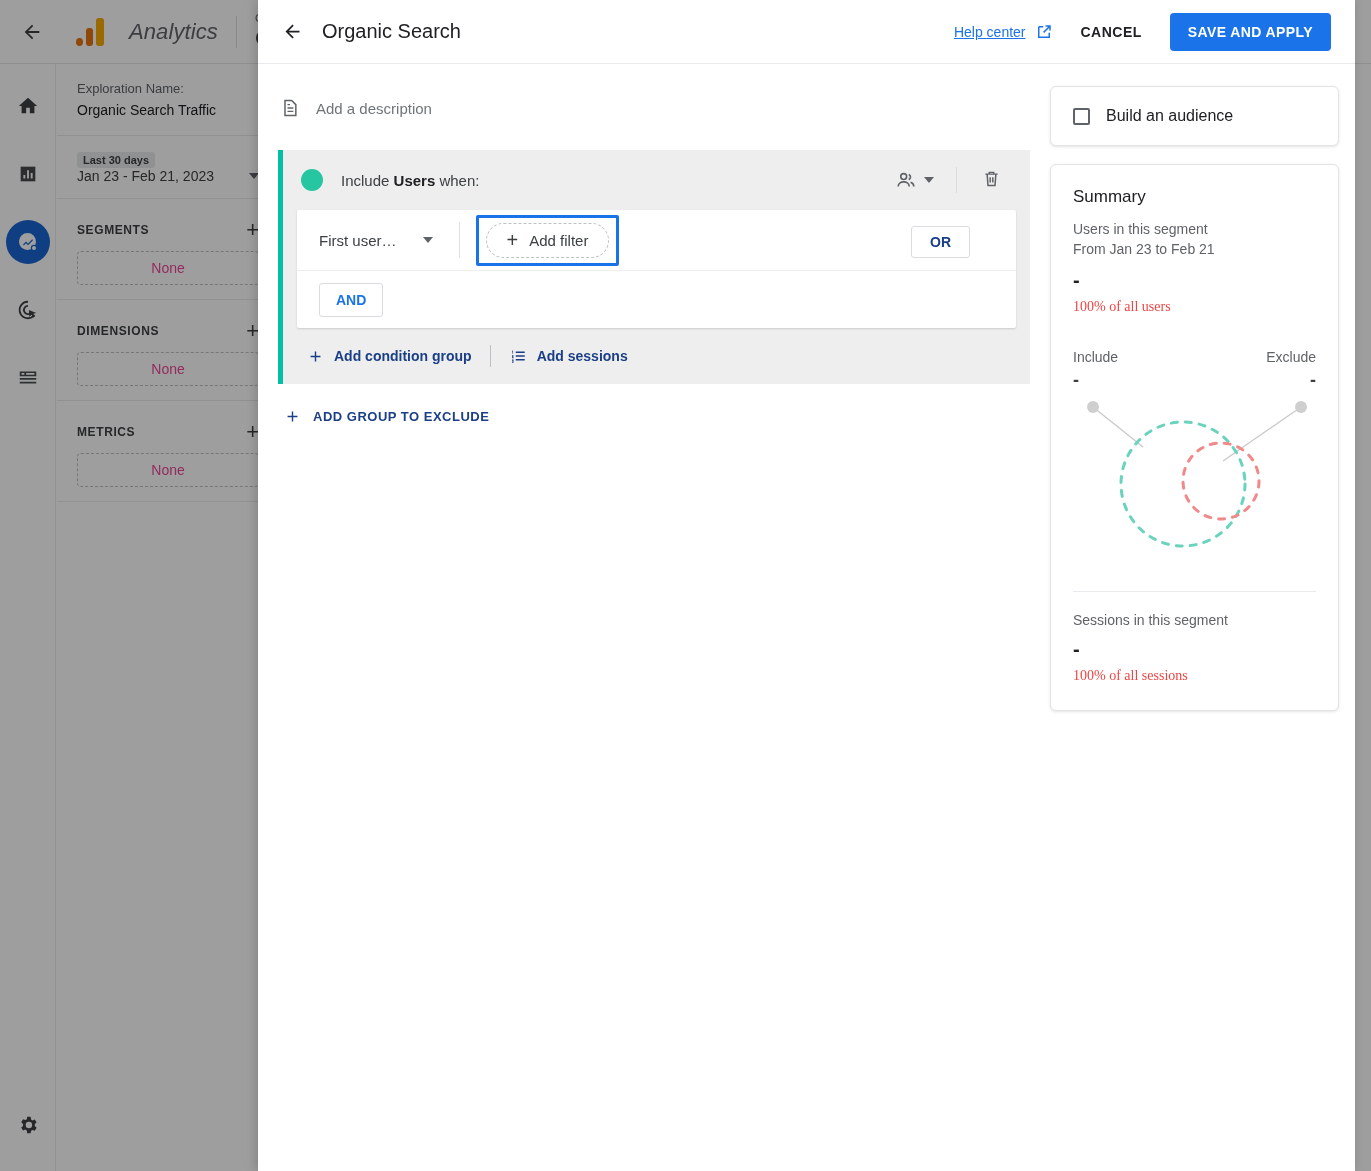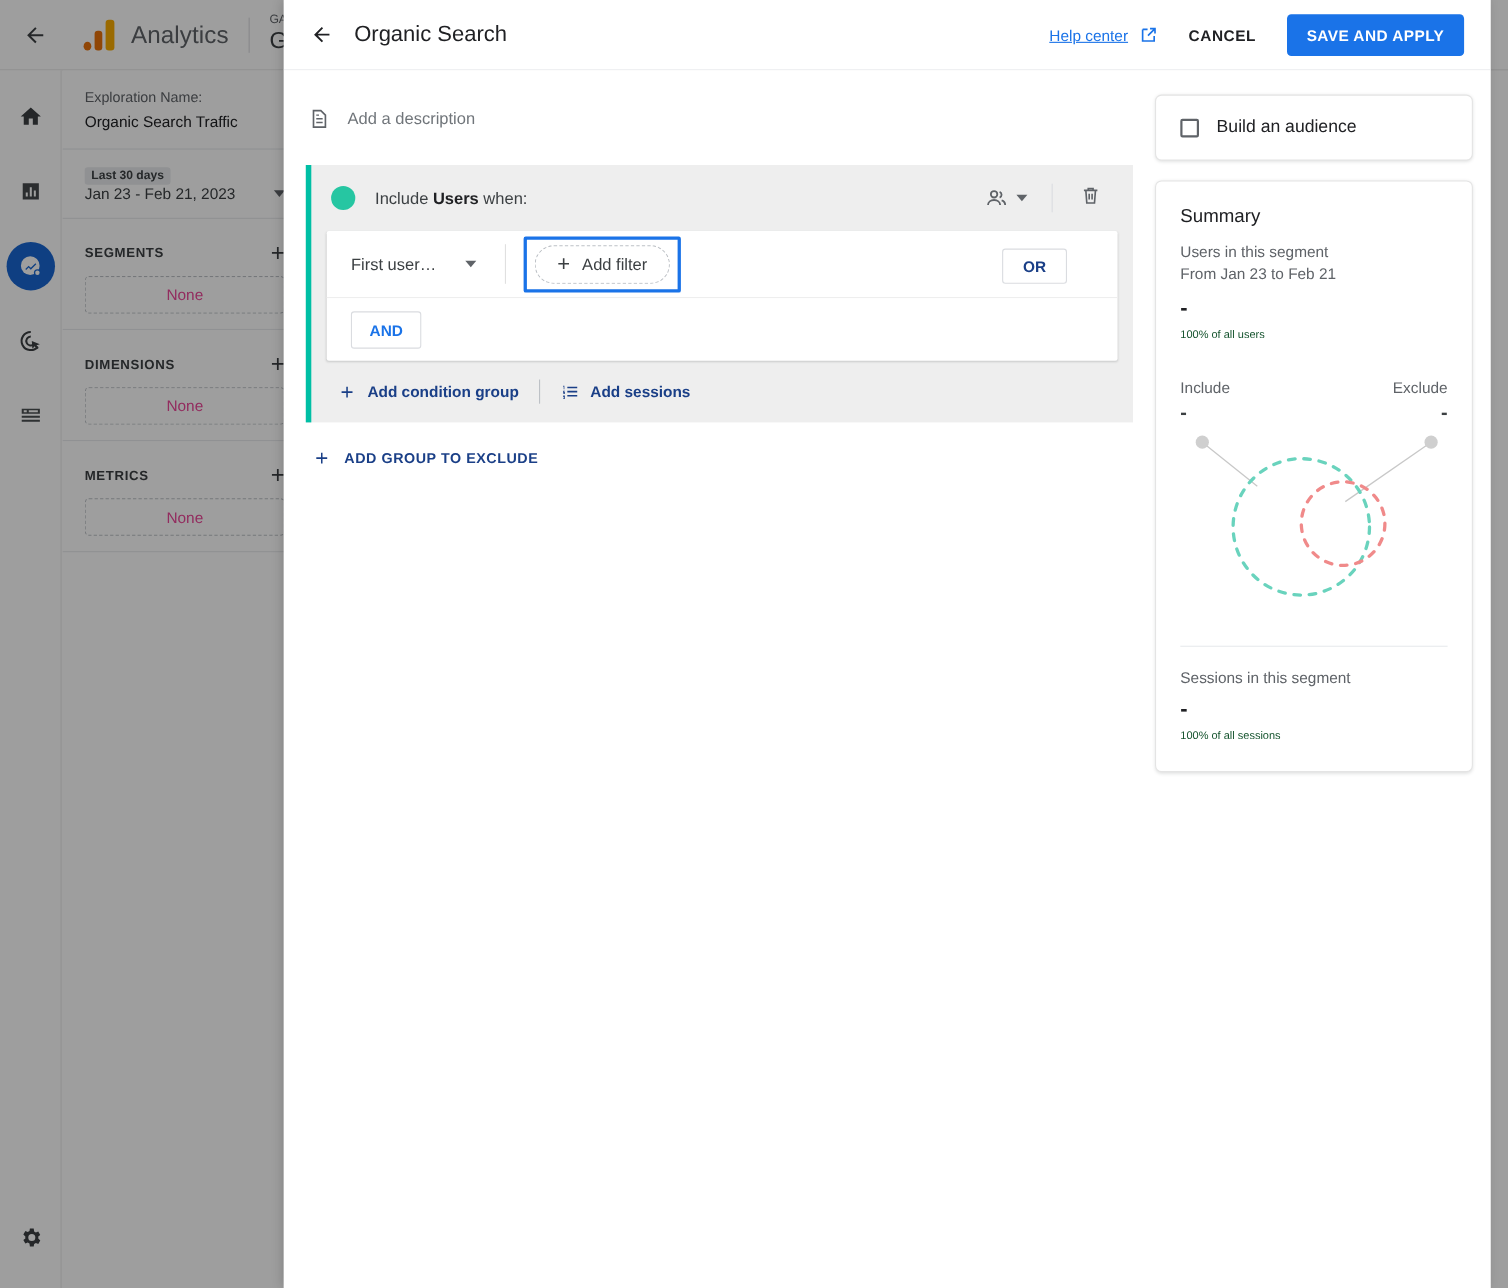--- a/index.html
+++ b/index.html
@@ -17,21 +17,21 @@
 
   .ga-topbar {
     position: absolute; top: 0; left: 0; width: 1371px; height: 64px;
     background: #fff; display: flex; align-items: center;
     border-bottom: 1px solid #e6e6e6;
   }
   .ga-back {
     width: 64px; height: 64px; display: flex; align-items: center;
     justify-content: center; color: #3c4043; font-size: 22px;
   }
-  .ga-logo-wrap { display: flex; align-items: center; gap: 13px; padding-left: 12px;}
+  .ga-logo-wrap { display: flex; align-items: center; gap: 23px; padding-left: 12px; font-style: italic;}
   .ga-logo { width: 30px; height: 28px; position: relative; }
   .ga-logo i { position: absolute; bottom: 0; border-radius: 3px; display:block;}
   .ga-logo i.b1 { left: 0; width: 7px; height: 8px; background: #e8710a; border-radius:50%; }
   .ga-logo i.b2 { left: 10px; width: 7px; height: 18px; background: #e8710a; }
   .ga-logo i.b3 { left: 20px; width: 8px; height: 28px; background: #f9ab00; }
   .ga-title { font-size: 22px; color: #5f6368; letter-spacing: .1px; }
   .ga-divider-v { width: 1px; height: 32px; background: #dadce0; margin: 0 18px; }
   .ga-prop { display: flex; flex-direction: column; justify-content: center; }
   .ga-prop-sub { font-size: 11px; color: #5f6368; line-height: 13px; }
   .ga-prop-main { font-size: 21px; color: #3c4043; line-height: 26px; }
@@ -155,21 +155,21 @@
   
   .ov-right { width: 305px; padding: 22px 16px 0 0; }
   .rcard { background:#fff; border:1px solid #e4e4e4; border-radius: 6px; box-shadow: 0 1px 3px rgba(60,64,67,.14); }
   .rcard.audience { padding: 20px 22px; display:flex; align-items:center; gap:16px; }
   .cb { width: 17px; height: 17px; border: 2px solid #5f6368; border-radius: 2px; flex:0 0 17px; }
   .audience-label { font-size: 16px; color:#202124; }
   .rcard.summary { margin-top: 18px; padding: 22px 22px 26px 22px; }
   .sum-title { font-size: 17px; color:#202124; margin-bottom: 12px; }
   .sum-sub { font-size: 14px; color:#5f6368; line-height: 20px; }
   .sum-dash { font-size: 20px; color:#202124; font-weight: bold; margin: 14px 0 12px; line-height: 14px;}
-  .sum-pct { font-size: 10px; color:#14532d; }
+  .sum-pct { font-size: 14px; color:#ef4444;font-family:Liberation Serif, serif; }
   .incl-row { display:flex; justify-content:space-between; margin-top: 34px; font-size: 14px; color:#5f6368; }
   .incl-vals { display:flex; justify-content:space-between; margin-top: 10px; font-size: 18px; color:#3c4043; font-weight:bold; line-height: 10px;}
   .venn { margin-top: 4px; }
   .rdiv { height:1px; background:#e8eaed; margin: 18px 0 20px; }
   .sum-sub2 { font-size: 14px; color:#5f6368; }
 </style>
 </head>
 <body>
 
 <div id="root">

